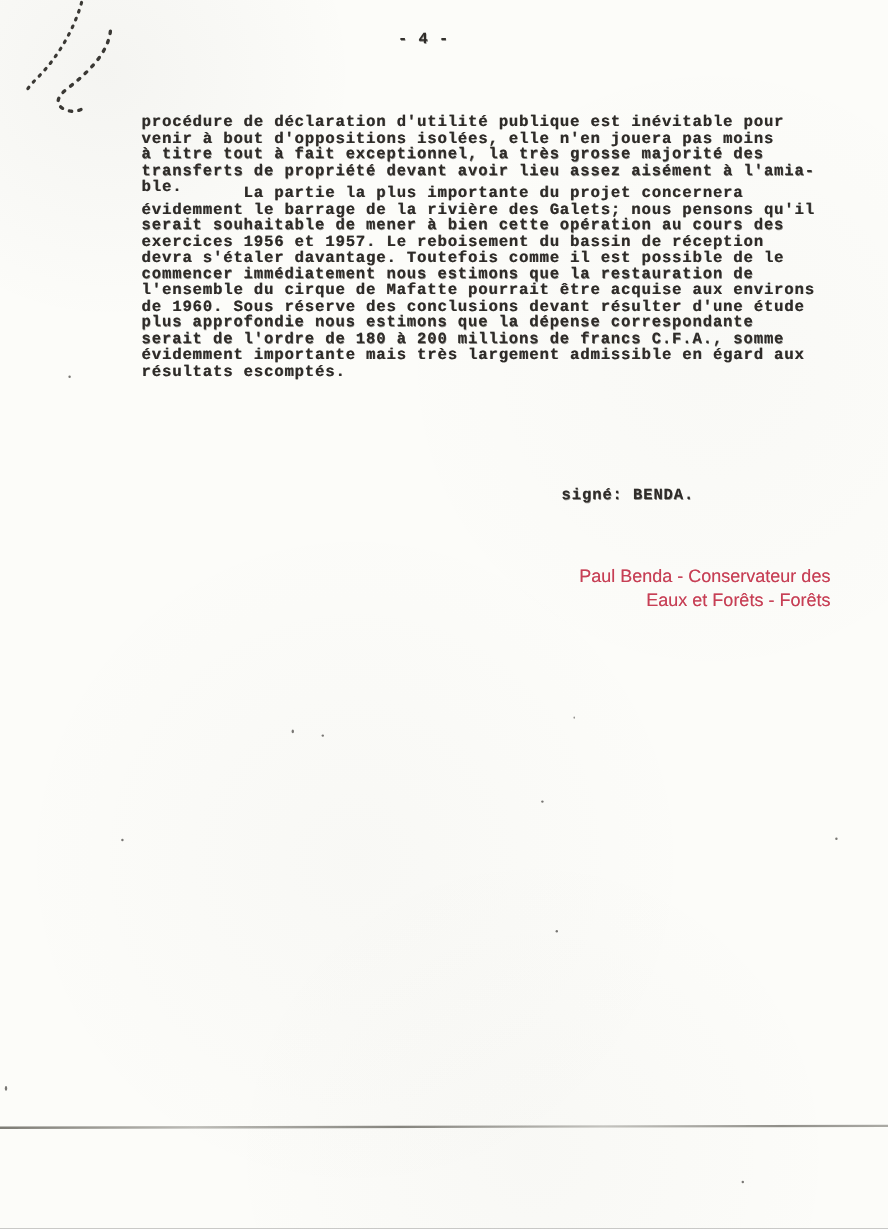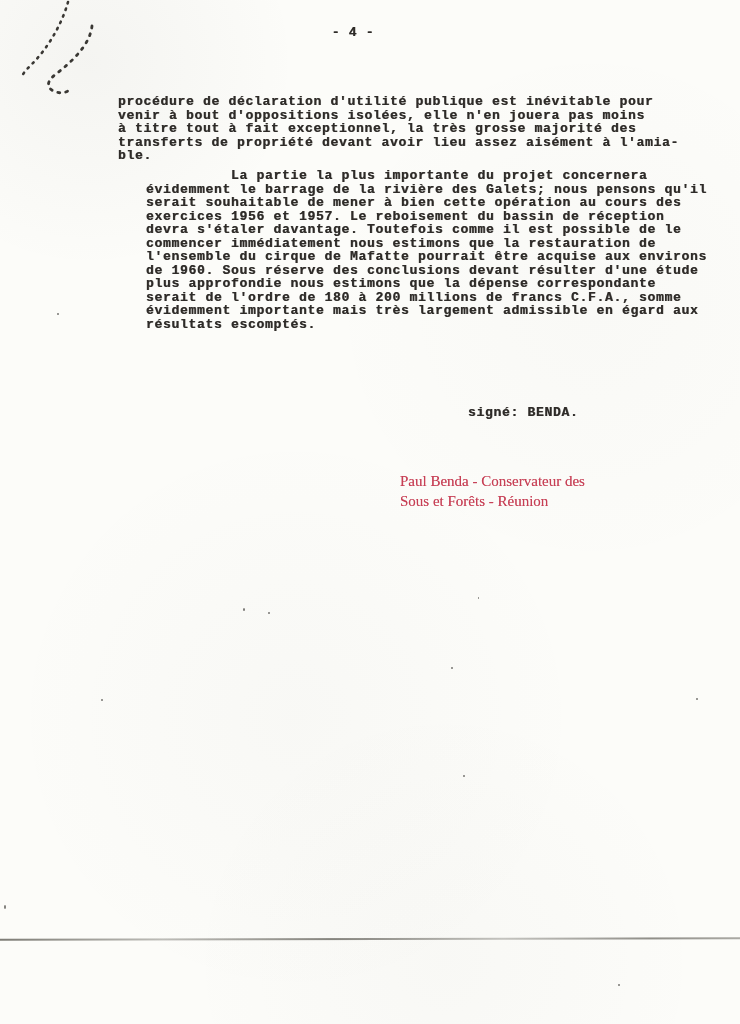--- a/index.html
+++ b/index.html
@@ -28,29 +28,29 @@
     white-space: pre;
     text-shadow: 0.4px 0.3px 0.4px rgba(46,43,40,0.55), -0.2px 0 0.3px rgba(46,43,40,0.3);
   }
   .page-number {
     top: 26px;
     left: 297px;
     width: 112px;
     text-align: center;
   }
   .para-1 { top: 82px;  left: 118px; margin-top: 13px; }
-  .para-2 { top: 169px; left: 118px; margin-left: 28px; }
+  .para-2 { top: 154px; left: 118px; }
   .signature { top: 406px; left: 468px; text-align: right; }
   .stamp {
     position: absolute;
     top: 471px;
     left: 400px;
     width: 292px;
-    text-align: left;
-    font-family: Liberation Serif, serif;
+    text-align: right;
+    font-family: Liberation Sans, sans-serif;
     font-size: 15px;
     line-height: 20px;
     font-weight: 400;
     text-shadow: 0 0 0.5px rgba(199,63,85,0.6);
   }
   .scribble { position: absolute; top: 0; left: 8px; }
   .crease {
     position: absolute;
     top: 938px;
     left: 0;
@@ -92,21 +92,21 @@
 de 1960. Sous réserve des conclusions devant résulter d'une étude
 plus approfondie nous estimons que la dépense correspondante
 serait de l'ordre de 180 à 200 millions de francs C.F.A., somme
 évidemment importante mais très largement admissible en égard aux
 résultats escomptés.</div>
 
   <div class="typewriter signature">signé: BENDA.</div>
 
   <div class="stamp" style="color: rgb(199, 63, 85);">
     <div>Paul Benda - Conservateur des</div>
-    <div>Sous et Forêts - Réunion</div>
+    <div>Eaux et Forêts - Forêts</div>
   </div>
 
   <div class="crease"></div>
 
   <div class="speck" style="top:131px; left:580px; width:2px; height:2px;"></div>
   <div class="speck" style="top:313px; left:57px;  width:2px; height:2px;"></div>
   <div class="speck" style="top:608px; left:243px; width:2px; height:3px;"></div>
   <div class="speck" style="top:612px; left:268px; width:2px; height:2px;"></div>
   <div class="speck" style="top:597px; left:478px; width:1px; height:2px;"></div>
   <div class="speck" style="top:667px; left:451px; width:2px; height:2px;"></div>

